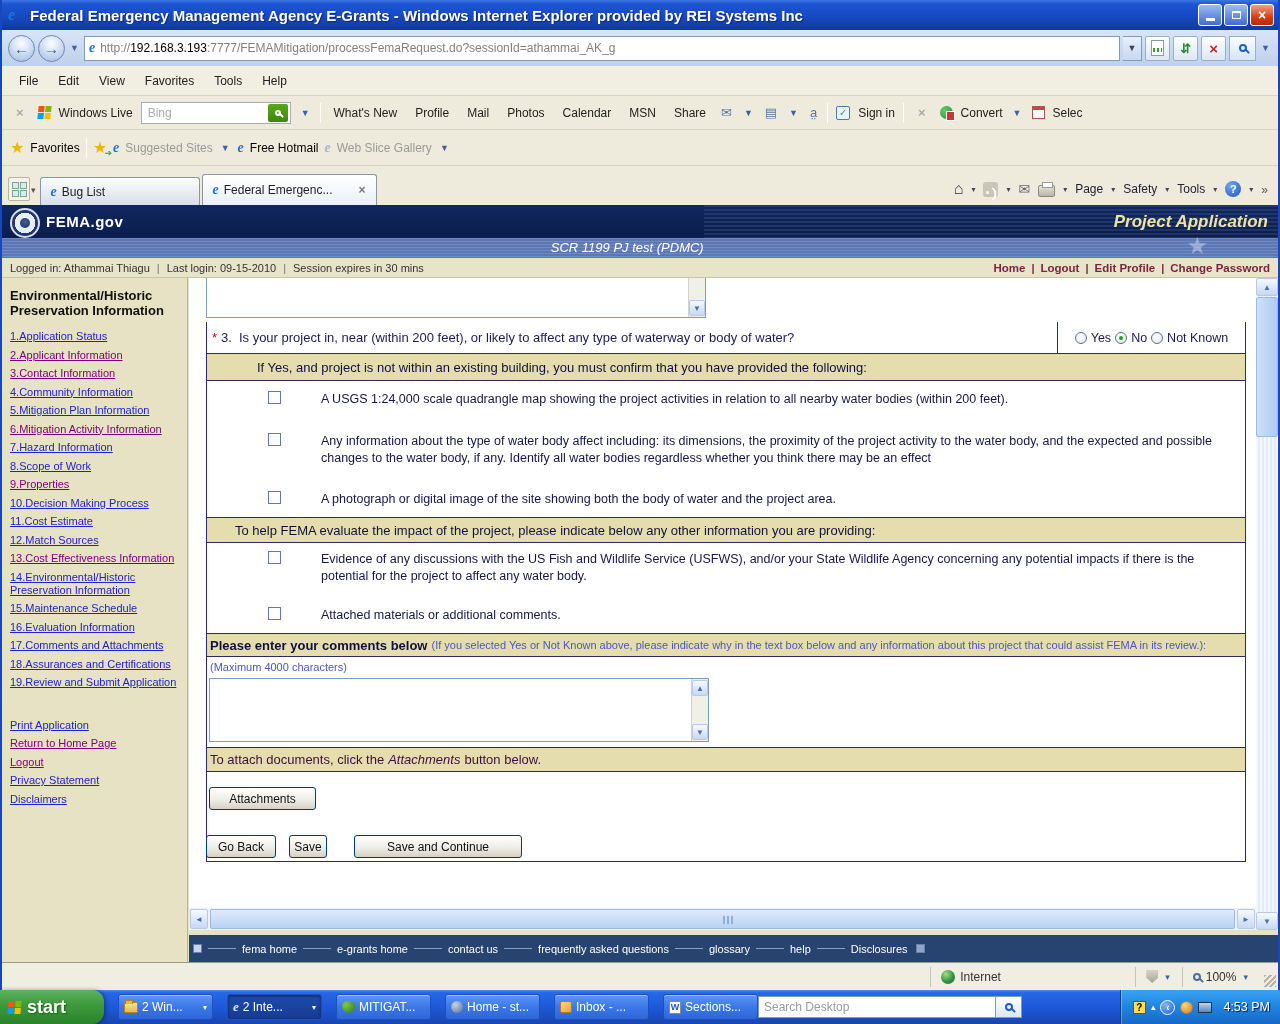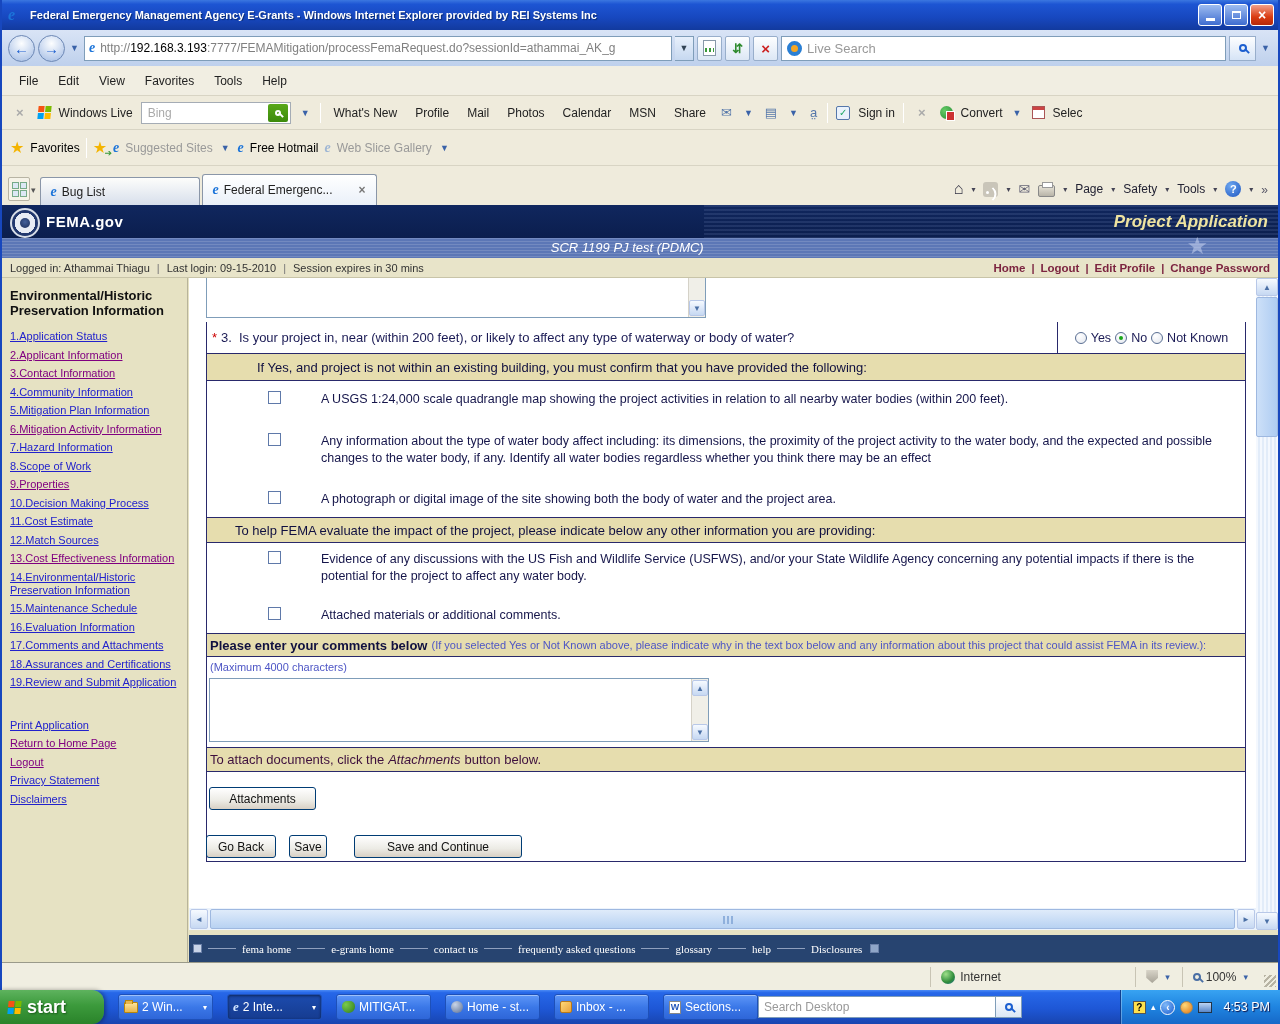--- a/index.html
+++ b/index.html
@@ -5,21 +5,21 @@
   * { margin:0; padding:0; box-sizing:border-box; font-family:"Liberation Sans", sans-serif; }
   html,body { width:1280px; height:1024px; overflow:hidden; }
   #screen { position:relative; width:1280px; height:1024px; background:#ECE9D8; }
   .win { position:absolute; top:0; left:0; right:0; bottom:34px; display:flex; flex-direction:column;
          border-left:2px solid #1747BE; border-right:2px solid #1747BE; }
 
   
   .titlebar { height:30px; flex:0 0 30px; display:flex; align-items:center; padding:0 4px 0 6px;
     background:linear-gradient(180deg,#3B77E0 0%,#1D55D3 14%,#1747BE 60%,#123A9E 100%); }
   .titlebar .eicon { font-size:16px; margin-right:6px; }
-  .title-text { color:#fff; font-weight:bold; font-size:11px; text-shadow:1px 1px 1px #0a2a6e;
+  .title-text { color:#fff; font-weight:bold; font-size:15px; text-shadow:1px 1px 1px #0a2a6e;
     flex:1; white-space:nowrap; overflow:hidden;padding-left:9px; }
   .winbtn { width:24px; height:22px; margin-left:2px; border:1px solid #fff; border-radius:3px;
     display:flex; align-items:center; justify-content:center; color:#fff; font-size:11px; font-weight:bold;
     background:linear-gradient(180deg,#9DBCF0,#3E6CD0); }
   .winbtn.close { background:linear-gradient(180deg,#F2A08A,#DA3C12 60%,#B52A0B); font-size:14px; }
   .g-min { width:9px; height:3px; background:#fff; margin-top:9px; }
   .g-restore { width:9px; height:8px; border:1px solid #fff; border-top:2px solid #fff; }
 
   
   .addressbar { height:36px; flex:0 0 36px; display:flex; align-items:center; gap:3px; padding:0 6px;
@@ -198,21 +198,21 @@
     background:linear-gradient(180deg,#DFEBFA,#B8D2F2); }
   .hgrip { position:absolute; left:50%; top:6px; width:12px; height:8px;
     background:repeating-linear-gradient(90deg,#8FB0DC 0 2px,transparent 2px 4px); }
 
   
   .footerband { position:absolute; left:187px; right:0; top:657px; height:27px; background:#274470;
     display:flex; align-items:center; font-size:11px; }
   .fsq { width:9px; height:9px; background:#C8D4E8; border:1px solid #6A80A8; margin:0 4px; }
   .fsq.inner { background:#8FA6C8; }
   .fline { width:28px; border-top:1px solid #8FA0BE; margin:0 2px; }
-  .flink { color:#fff; text-decoration:none; white-space:nowrap; padding:0 4px;font-family:Liberation Serif, serif; }
+  .flink { color:#fff; text-decoration:none; white-space:nowrap; padding:0 4px; }
 
   
   .statusbar { height:28px; flex:0 0 28px; background:#F0EEE1; border-top:1px solid #9A9A8A;
     display:flex; align-items:center; font-size:12px; color:#333; }
   .sb-fill { flex:1; }
   .sb-pane { display:flex; align-items:center; gap:5px; padding:0 10px; height:20px; border-left:1px solid #C8C4B4; }
   .globe { width:14px; height:14px; border-radius:50%; background:radial-gradient(circle at 35% 30%,#9FE08A,#2E8B3A 60%,#1F6E9A); }
   .shield { width:12px; height:13px; background:linear-gradient(180deg,#D8D4C8,#A8A498);
     clip-path:polygon(0 0,100% 0,100% 60%,50% 100%,0 60%); }
   .zoom-mag { color:#4A6FA5; }
@@ -282,24 +282,20 @@
       <span class="url-dim">http://</span>
           <span class="url-host">192.168.3.193</span>
           <span class="url-dim">:7777/FEMAMitigation/processFemaRequest.do?sessionId=athammai_AK_g</span>
     </div>
     <span class="dropbtn">▼</span>
     <span class="abtn">
           <i class="compat"></i>
         </span>
     <span class="abtn refresh">⇵</span>
     <span class="abtn stop">×</span>
-    <div class="livesearch">
-      <span class="bing-logo"></span>
-      <input placeholder="Live Search" style="">
-    </div>
     <span class="searchbtn">
           <span class="mag"></span>
         </span>
     <span class="navchev">▼</span>
   </div>
 
   <div class="menubar">
     <span class="menu-item">File</span>
     <span class="menu-item">Edit</span>
     <span class="menu-item">View</span>

